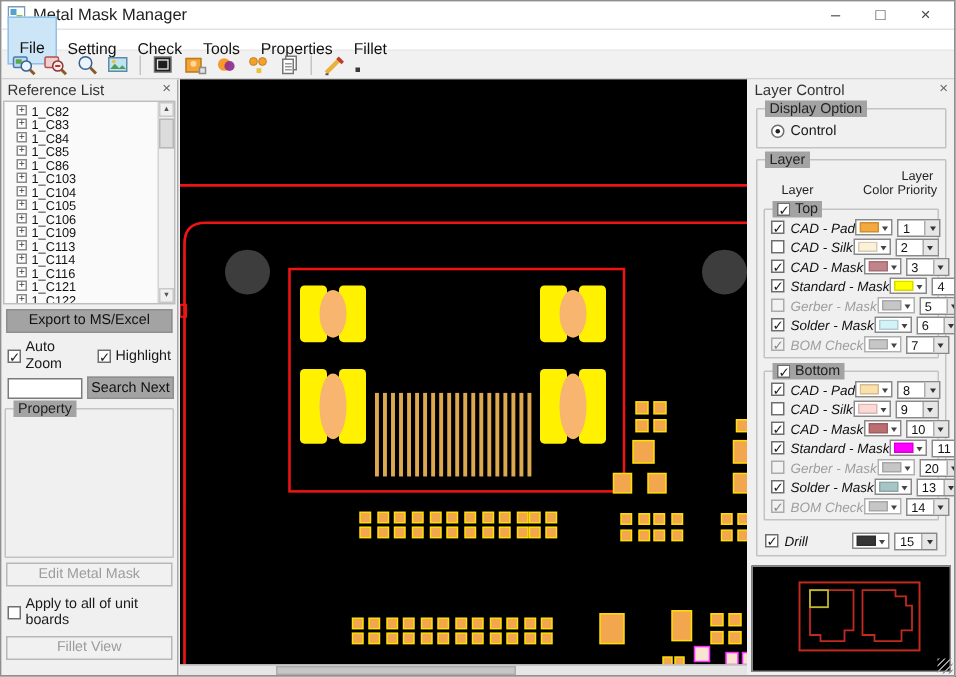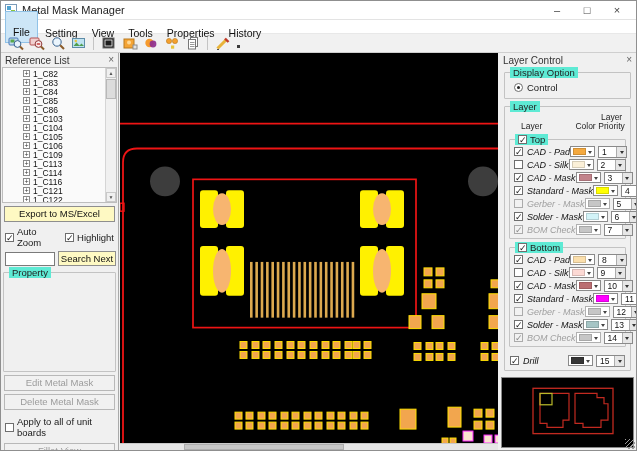--- a/index.html
+++ b/index.html
@@ -22,42 +22,42 @@
   .body{position:absolute;top:52px;left:0;right:0;bottom:0;}
   .left-panel{position:absolute;left:0;top:0;bottom:0;width:118px;background:#F0F0F0;border-right:1px solid #A9A9A9;font-size:10px;}
   .canvas-wrap{position:absolute;left:119px;top:0;width:378px;bottom:7px;background:#000;}
   .hscroll{position:absolute;left:119px;bottom:0;width:378px;height:7px;background:#E6E6E6;border-top:1px solid #C9C9C9;}
   .hscroll .thumb{position:absolute;left:64px;top:0;width:160px;height:6px;background:#C6C6C6;border:1px solid #ADADAD;}
   .right-panel{position:absolute;left:498px;top:0;right:0;bottom:0;background:#F0F0F0;display:flex;flex-direction:column;overflow:hidden;}
   
   .panel-header{height:14px;display:flex;align-items:center;justify-content:space-between;padding:0 4px;font-size:10px;color:#333;}
   .panel-close{color:#666;font-size:10px;line-height:10px;}
   
-  .tree{position:relative;margin:0 1px;height:136px;background:#FAFAFA;border:1px solid #BDBDBD;overflow:hidden;padding:1px 13px 0 20px;}
+  .tree{position:relative;margin:0 1px;height:136px;background:#FAFAFA;border:1px solid #BDBDBD;overflow:hidden;padding:1px 13px 0 8px;}
   .tree-item{height:9px;display:flex;align-items:center;}
   .expander{width:7px;height:7px;border:1px solid #8A8A8A;background:#FFF;font-size:7px;line-height:5px;text-align:center;color:#333;margin-right:3px;flex:none;}
   .t-label{font-size:8.5px;color:#111;white-space:nowrap;}
   .vscroll{position:absolute;right:0;top:0;bottom:0;width:11px;background:#F0F0F0;border-left:1px solid #D5D5D5;}
   .v-arrow{height:10px;display:flex;align-items:center;justify-content:center;font-size:5px;color:#555;background:#F0F0F0;border:1px solid #C9C9C9;}
   .v-arrow.down{position:absolute;bottom:0;left:0;right:0;}
   .v-thumb{position:absolute;top:11px;left:0;right:0;height:20px;background:#DCDCDC;border:1px solid #B8B8B8;}
   
-  .btn{display:block;width:calc(100% - 6px);margin:3px 3px 0;height:16px;background:#fef9c3;border:1px solid #8E8E8E;font-size:9.5px;font-family:"Liberation Sans",sans-serif;text-align:center;line-height:14px;color:#111;}
+  .btn{display:block;width:calc(100% - 6px);margin:3px 3px 0;height:16px;background:#a3a3a3;border:1px solid #8E8E8E;font-size:9.5px;font-family:"Liberation Sans",sans-serif;text-align:center;line-height:14px;color:#111;}
   .btn.dis{border-color:#B8B8B8;color:#9C9C9C;background:#F1F1F1;}
   .cb{width:9px;height:9px;border:1px solid #6E6E6E;background:#FFF;font-size:9px;line-height:8px;text-align:center;color:#222;flex:none;display:inline-block;}
   .cb.dis{border-color:#ABABAB;background:#F2F2F2;color:#8A8A8A;}
   .radio{width:9px;height:9px;border:1px solid #6E6E6E;border-radius:50%;background:#FFF;position:relative;flex:none;display:inline-block;}
   .radio.sel::after{content:'';position:absolute;left:2px;top:2px;width:3px;height:3px;border-radius:50%;background:#222;}
   .checkrow{display:flex;align-items:center;margin:4px 2px 0;padding:0 2px;font-size:9.5px;gap:3px;}
   .checkrow .sp{flex:1;}
   .search-row{display:flex;align-items:center;justify-content:flex-end;margin:3px 2px 0;gap:3px;}
   .search-row input{width:50px;height:14px;border:1px solid #7A7A7A;font-size:9px;padding:0 2px;background:#FFF;}
   .search-row .btn{width:58px;margin:0;height:15px;flex:none;}
   .groupbox{border:1px solid #C3C3C3;position:relative;border-radius:1px;}
-  .gb-legend{position:absolute;top:-6px;left:5px;background:#5eead4;padding:0 3px;font-size:9.5px;color:#222;display:flex;align-items:center;gap:3px;}
+  .gb-legend{position:absolute;top:-6px;left:5px;background:#a3a3a3;padding:0 3px;font-size:9.5px;color:#222;display:flex;align-items:center;gap:3px;}
   .prop-box{margin:6px 2px 0;height:100px;}
   
   .display-group{margin:5px 5px 0;padding:8px 5px 4px;}
   .radio-row{display:flex;align-items:center;gap:4px;height:13px;font-size:9.5px;padding-left:4px;}
   .layer-group{margin:7px 5px 0;padding:6px 3px 3px;}
   .col-header{display:flex;align-items:flex-end;font-size:8.5px;color:#222;margin:0 2px 2px 3px;line-height:9px;}
   .col-header .c1{width:68px;padding-left:10px;}
   .col-header .c2{width:28px;text-align:center;}
   .col-header .c3{width:30px;text-align:center;white-space:pre-line;}
   .sub-box{margin:8px 1px 0;padding:5px 2px 2px;}
@@ -92,24 +92,24 @@
       </span>
     <span class="ttl">Metal Mask Manager</span>
     <span class="win-ctrl">–</span>
     <span class="win-ctrl">□</span>
     <span class="win-ctrl">×</span>
   </div>
 
   <div class="menubar" id="menubar">
       <div class="menu-item active">File</div>
       <div class="menu-item">Setting</div>
-      <div class="menu-item">View</div>
+      <div class="menu-item">Check</div>
       <div class="menu-item">Tools</div>
       <div class="menu-item">Properties</div>
-      <div class="menu-item">History</div>
+      <div class="menu-item">Fillet</div>
     </div>
 
   <div class="toolbar" id="toolbar">
       <div class="tb-btn">
         <svg width="16" height="15" viewBox="0 0 16 15">
           <rect x="1" y="2" width="9" height="7" rx="1" fill="#BFD9F0" stroke="#4A7AB5"></rect>
           <rect x="2.5" y="3.5" width="4" height="3" fill="#59A84C"></rect>
           <circle cx="9.5" cy="8" r="3.4" fill="#EAF4FC" stroke="#35618E"></circle>
           <line x1="12" y1="10.5" x2="15" y2="13.5" stroke="#8A5A28" stroke-width="2"></line>
         </svg>
@@ -265,21 +265,20 @@
         <span>Highlight</span>
       </div>
       <div class="search-row">
         <input type="text" value="" style="">
         <div class="btn">Search Next</div>
       </div>
       <div class="groupbox prop-box">
         <span class="gb-legend">Property</span>
       </div>
       <div class="btn dis">Edit Metal Mask</div>
-      <div class="btn dis">Delete Metal Mask</div>
       <div class="checkrow" style="margin-top:6px;">
         <span class="cb"></span>
         <span>Apply to all of unit boards</span>
       </div>
       <div class="btn dis" style="margin-top:5px;">Fillet View</div>
 
     </div>
 
     <div class="canvas-wrap" id="canvas-wrap">
         <svg viewBox="0 0 378 392" width="100%" height="100%" preserveAspectRatio="none">
@@ -570,21 +569,21 @@
               </span>
             </div>
             <div class="layer-row">
               <span class="cb dis"></span>
               <span class="l-lbl dis">Gerber - Mask</span>
               <span class="swatch-btn dis">
                 <span class="sw" style="background: rgb(198, 198, 198);"></span>
                 <span class="dd-arrow"></span>
               </span>
               <span class="combo">
-                <span class="combo-num">12</span>
+                <span class="combo-num">20</span>
                 <span class="combo-btn"></span>
               </span>
             </div>
             <div class="layer-row">
               <span class="cb on">✓</span>
               <span class="l-lbl">Solder - Mask</span>
               <span class="swatch-btn">
                 <span class="sw" style="background: rgb(166, 197, 197);"></span>
                 <span class="dd-arrow"></span>
               </span>

